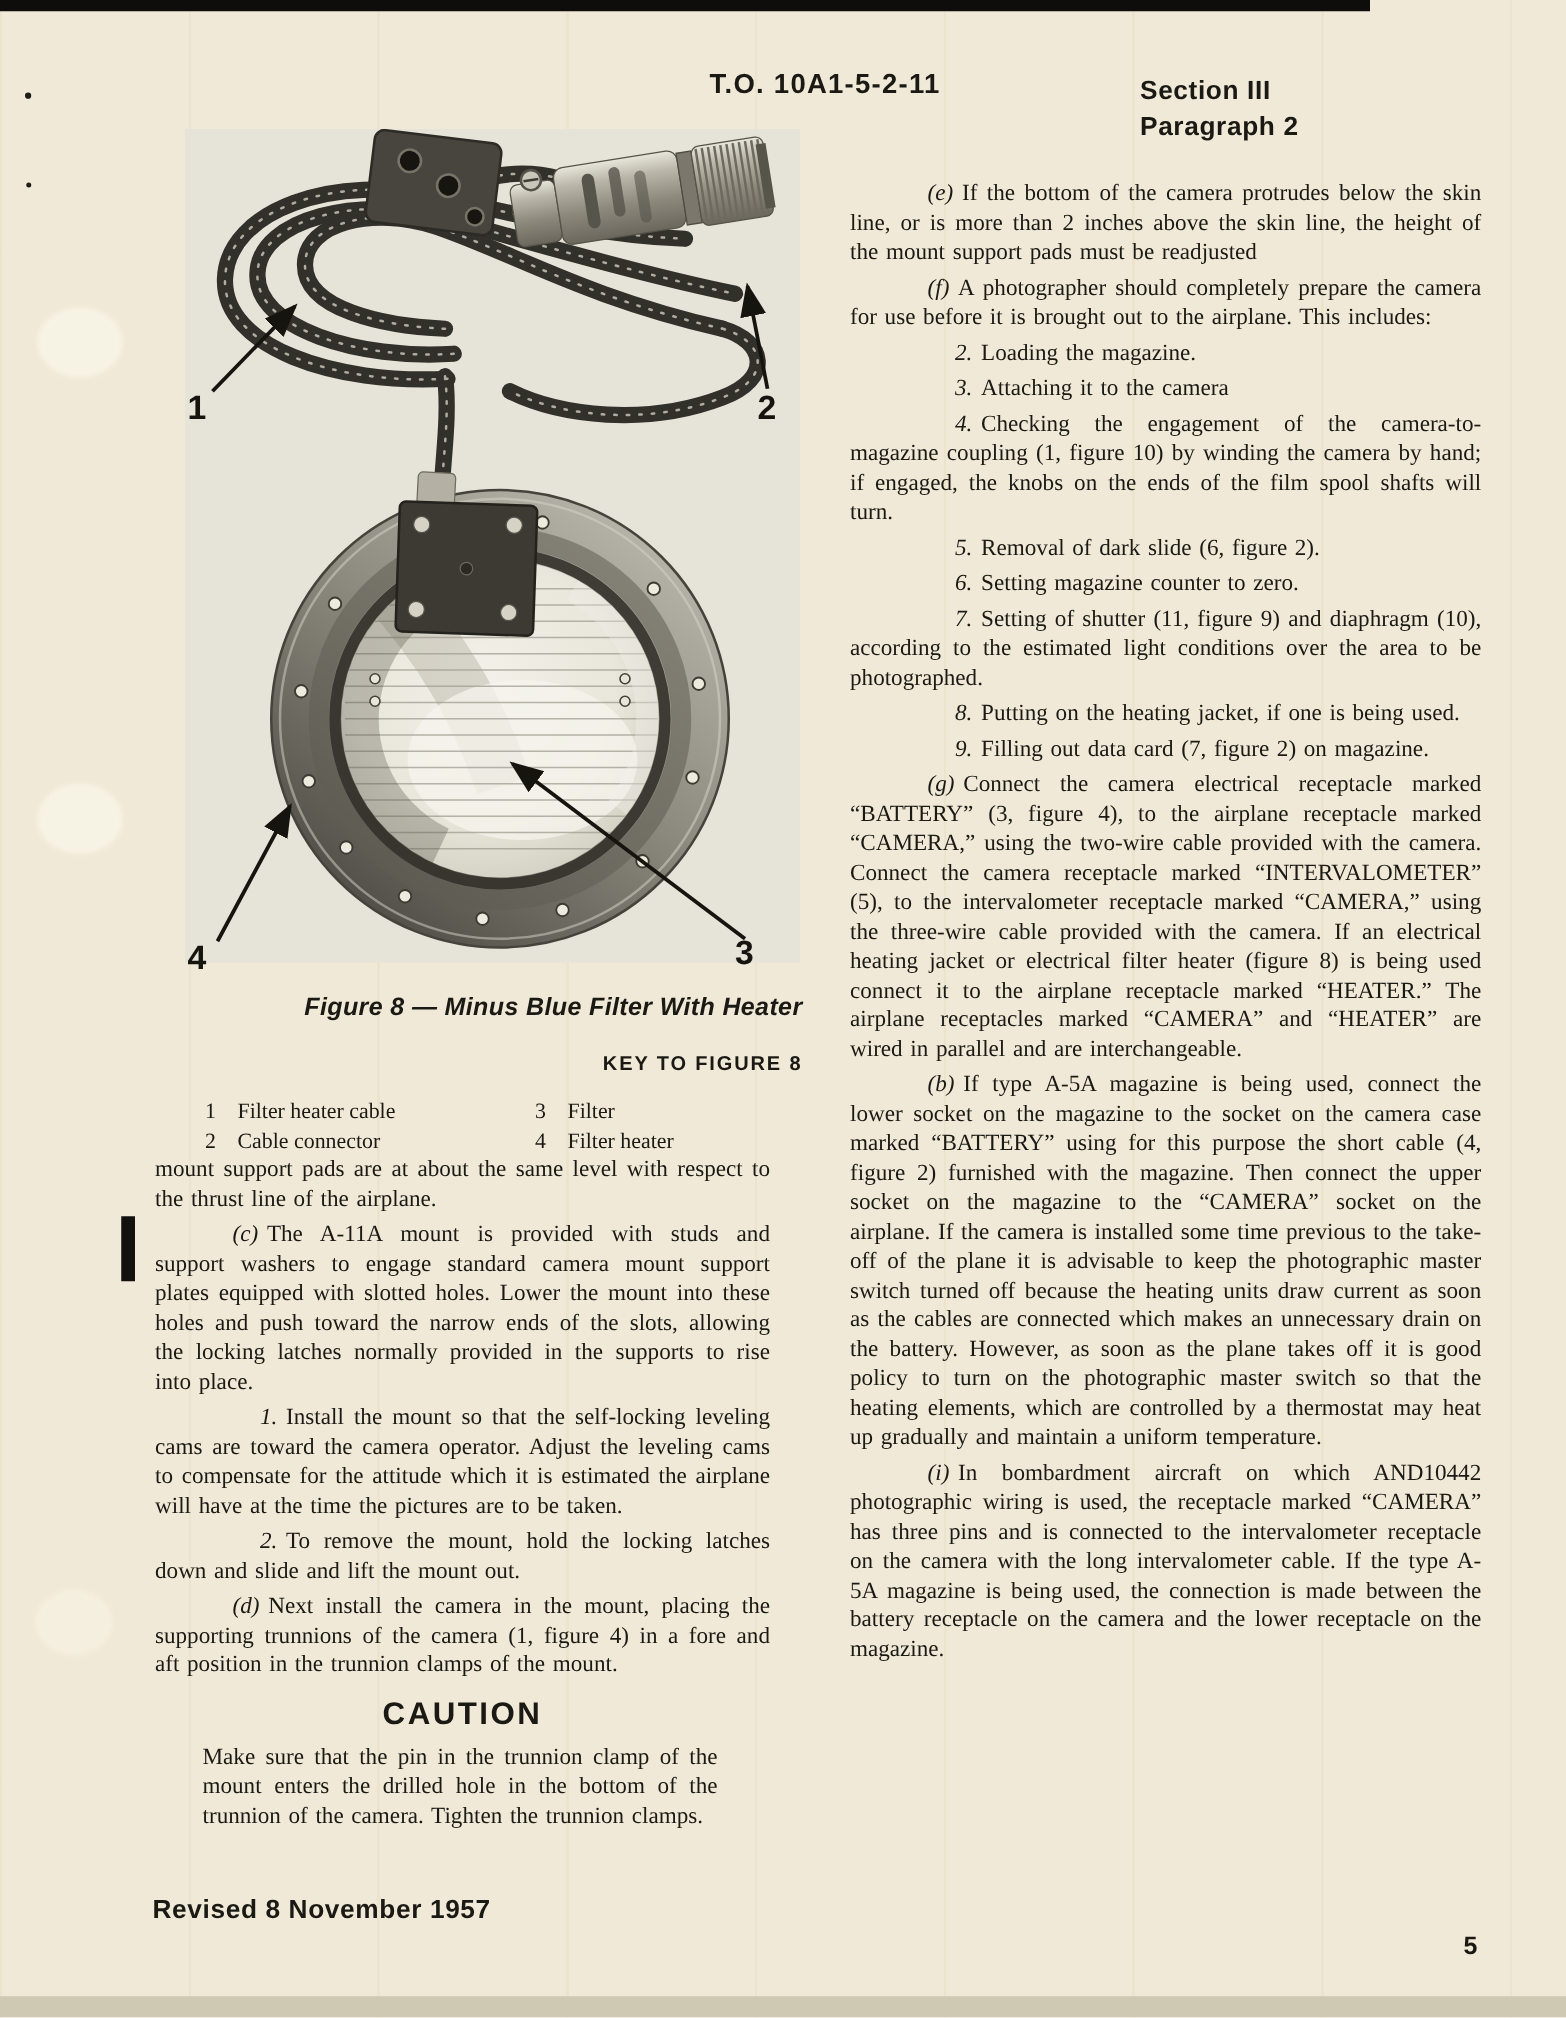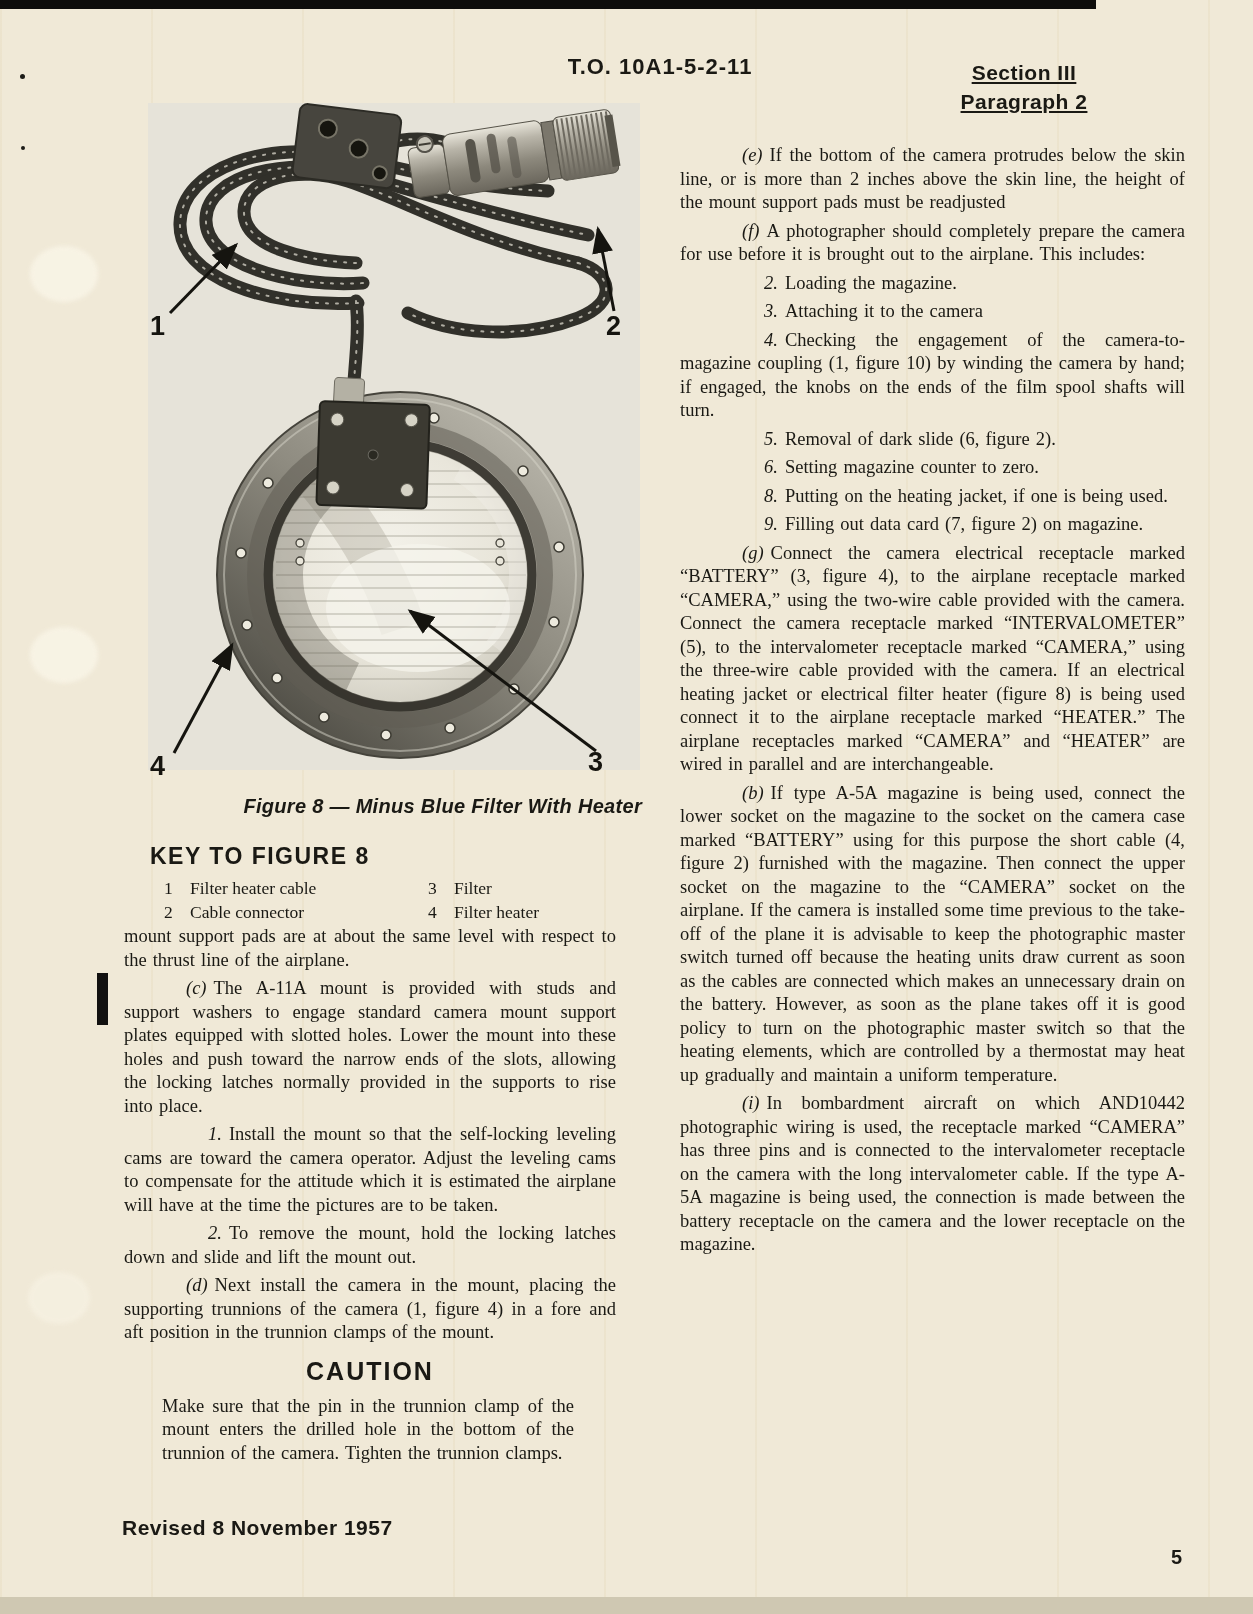--- a/index.html
+++ b/index.html
@@ -11,29 +11,29 @@
       transparent 2px, transparent 151px);
     font-family:"Liberation Serif", serif;color:#1a1914;
   }
   .top-strip{position:absolute;left:0;top:0;width:1096px;height:9px;background:#0e0d0b;}
   .bottom-band{position:absolute;left:0;top:1597px;width:1253px;height:17px;background:#cfc8b2;}
   .hole{position:absolute;background:#f9f5e7;border-radius:50%;filter:blur(2px);opacity:.85;}
   .dot{position:absolute;background:#1d1c18;border-radius:50%;}
 
   .hdr-to{position:absolute;left:520px;top:54px;width:280px;text-align:center;
     font-family:"Liberation Sans",sans-serif;font-weight:bold;font-size:22px;letter-spacing:1px;}
-  .hdr-right{position:absolute;left:860px;top:58px;width:328px;text-align:center;
-    font-family:"Liberation Sans",sans-serif;font-weight:bold;font-size:21px;line-height:29px;letter-spacing:.5px;text-decoration:underline;}
+  .hdr-right{position:absolute;left:912px;top:58px;width:328px;text-align:left;
+    font-family:"Liberation Sans",sans-serif;font-weight:bold;font-size:21px;line-height:29px;letter-spacing:.5px;}
 
   .photo{position:absolute;left:148px;top:103px;}
 
   .fig-caption{position:absolute;left:150px;top:795px;width:492px;text-align:right;
     font-family:"Liberation Sans",sans-serif;font-weight:bold;font-style:italic;font-size:20px;letter-spacing:.3px;}
-  .key-title{position:absolute;left:150px;top:843px;width:492px;text-align:left;
-    font-family:"Liberation Sans",sans-serif;font-weight:bold;font-size:23px;letter-spacing:1.5px;}
+  .key-title{position:absolute;left:150px;top:843px;width:492px;text-align:right;
+    font-family:"Liberation Sans",sans-serif;font-weight:bold;font-size:16px;letter-spacing:1.5px;}
   .key-list{position:absolute;left:164px;top:876px;width:446px;
     display:grid;grid-template-columns:262px 1fr;column-gap:2px;}
   .key-item{font-size:17.5px;line-height:24px;}
   .key-item .num{display:inline-block;width:26px;}
 
   .col{position:absolute;}
   .col-left{left:124px;top:925px;width:492px;}
   .col-right{left:680px;top:116px;width:505px;margin-top:28px;}
   .col p{margin:0 0 5px 0;text-align:justify;font-size:18.5px;line-height:23.5px;word-spacing:1.5px;}
   .indent1{text-indent:62px;}
@@ -239,20 +239,21 @@
   </div>
 
   <div class="col col-right">
     <p class="indent1"><span class="marker">(e)</span><span>If the bottom of the camera protrudes below the skin line, or is more than 2 inches above the skin line, the height of the mount support pads must be readjusted</span></p>
     <p class="indent1"><span class="marker">(f)</span><span>A photographer should completely prepare the camera for use before it is brought out to the airplane. This includes:</span></p>
     <p class="indent2"><span class="marker">2.</span><span>Loading the magazine.</span></p>
     <p class="indent2"><span class="marker">3.</span><span>Attaching it to the camera</span></p>
     <p class="indent2"><span class="marker">4.</span><span>Checking the engagement of the camera-to-magazine coupling (1, figure 10) by winding the camera by hand; if engaged, the knobs on the ends of the film spool shafts will turn.</span></p>
     <p class="indent2"><span class="marker">5.</span><span>Removal of dark slide (6, figure 2).</span></p>
     <p class="indent2"><span class="marker">6.</span><span>Setting magazine counter to zero.</span></p>
+    <p class="indent2"><span class="marker">7.</span><span>Setting of shutter (11, figure 9) and diaphragm (10), according to the estimated light conditions over the area to be photographed.</span></p>
     <p class="indent2"><span class="marker">8.</span><span>Putting on the heating jacket, if one is being used.</span></p>
     <p class="indent2"><span class="marker">9.</span><span>Filling out data card (7, figure 2) on magazine.</span></p>
     <p class="indent1"><span class="marker">(g)</span><span>Connect the camera electrical receptacle marked “BATTERY” (3, figure 4), to the airplane receptacle marked “CAMERA,” using the two-wire cable provided with the camera. Connect the camera receptacle marked “INTERVALOMETER” (5), to the intervalometer receptacle marked “CAMERA,” using the three-wire cable provided with the camera. If an electrical heating jacket or electrical filter heater (figure 8) is being used connect it to the airplane receptacle marked “HEATER.” The airplane receptacles marked “CAMERA” and “HEATER” are wired in parallel and are interchangeable.</span></p>
     <p class="indent1"><span class="marker">(b)</span><span>If type A-5A magazine is being used, connect the lower socket on the magazine to the socket on the camera case marked “BATTERY” using for this purpose the short cable (4, figure 2) furnished with the magazine. Then connect the upper socket on the magazine to the “CAMERA” socket on the airplane. If the camera is installed some time previous to the take-off of the plane it is advisable to keep the photographic master switch turned off because the heating units draw current as soon as the cables are connected which makes an unnecessary drain on the battery. However, as soon as the plane takes off it is good policy to turn on the photographic master switch so that the heating elements, which are controlled by a thermostat may heat up gradually and maintain a uniform temperature.</span></p>
     <p class="indent1"><span class="marker">(i)</span><span>In bombardment aircraft on which AND10442 photographic wiring is used, the receptacle marked “CAMERA” has three pins and is connected to the intervalometer receptacle on the camera with the long intervalometer cable. If the type A-5A magazine is being used, the connection is made between the battery receptacle on the camera and the lower receptacle on the magazine.</span></p>
   </div>
 
   <div class="footer-left">Revised 8 November 1957</div>
   <div class="footer-page">5</div>
 

